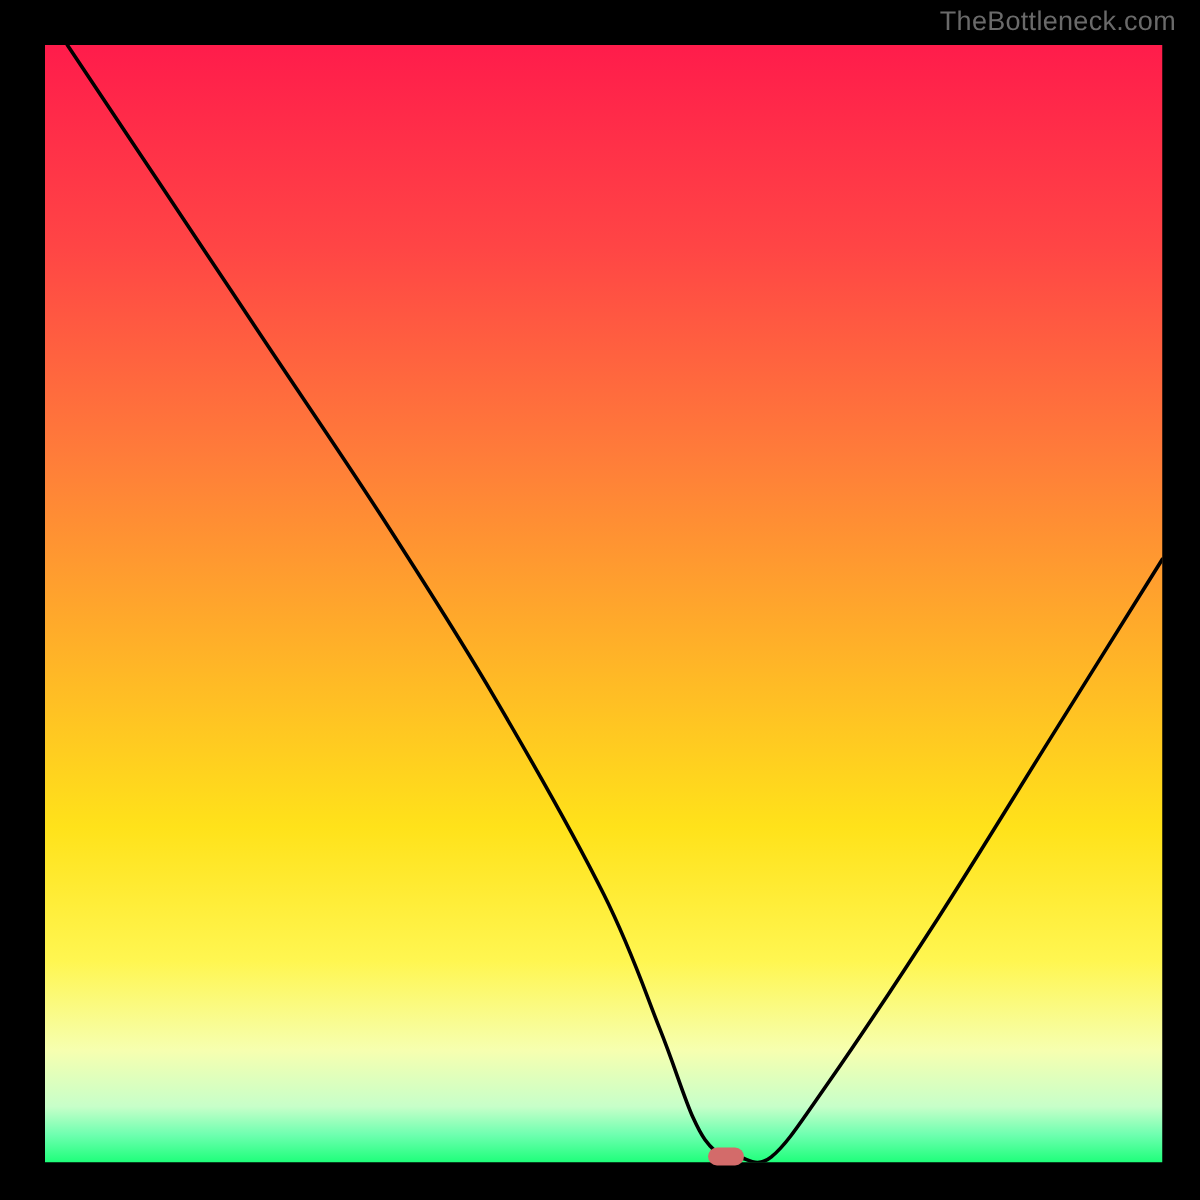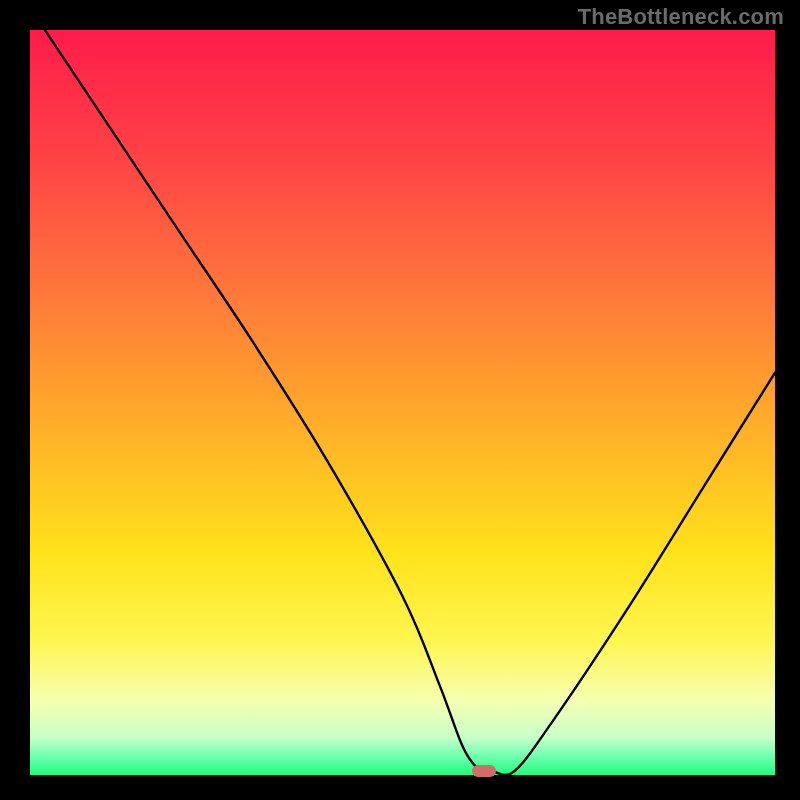--- a/index.html
+++ b/index.html
@@ -8,22 +8,22 @@
     position: relative;
     width: 800px;
     height: 800px;
     background: #000;
   }
   .watermark {
     position: absolute;
     top: 4px;
     right: 16px;
     font-family: Arial, Helvetica, sans-serif;
-    font-size: 22px;
-    font-weight: bold;
+    font-size: 18px;
+    font-weight: normal;
     color: #6a6a6a;
     z-index: 10;
     letter-spacing: 0.2px;
   }
   .plot-area {
     position: absolute;
     left: 30px;
     top: 30px;
     width: 745px;
     height: 745px;

